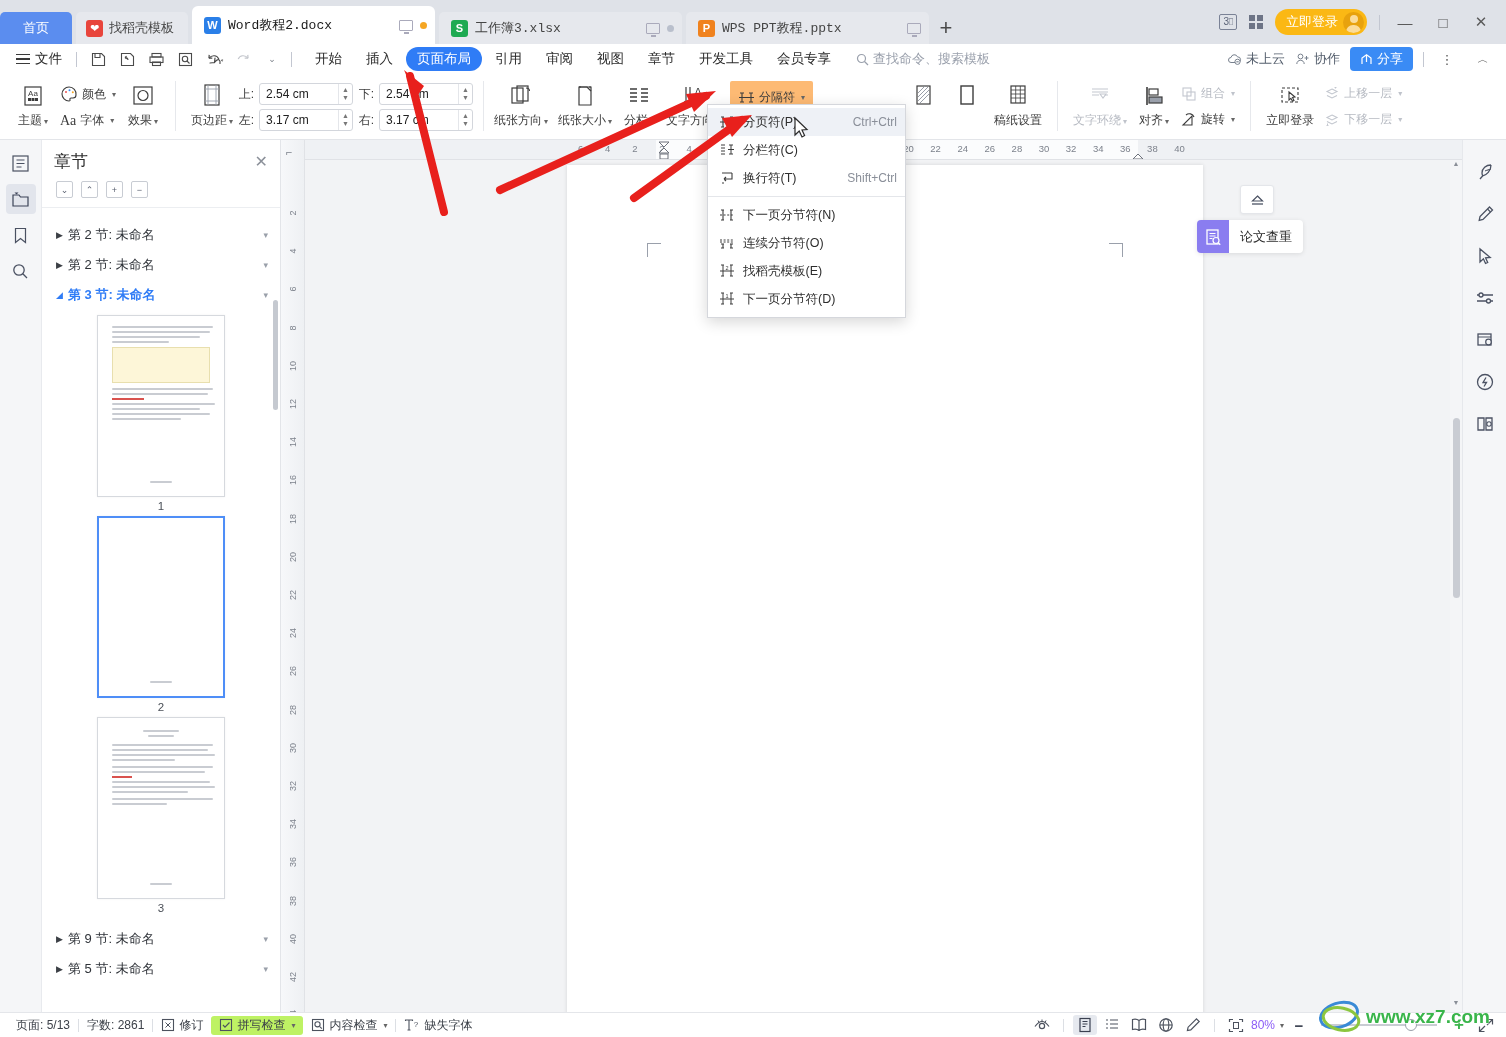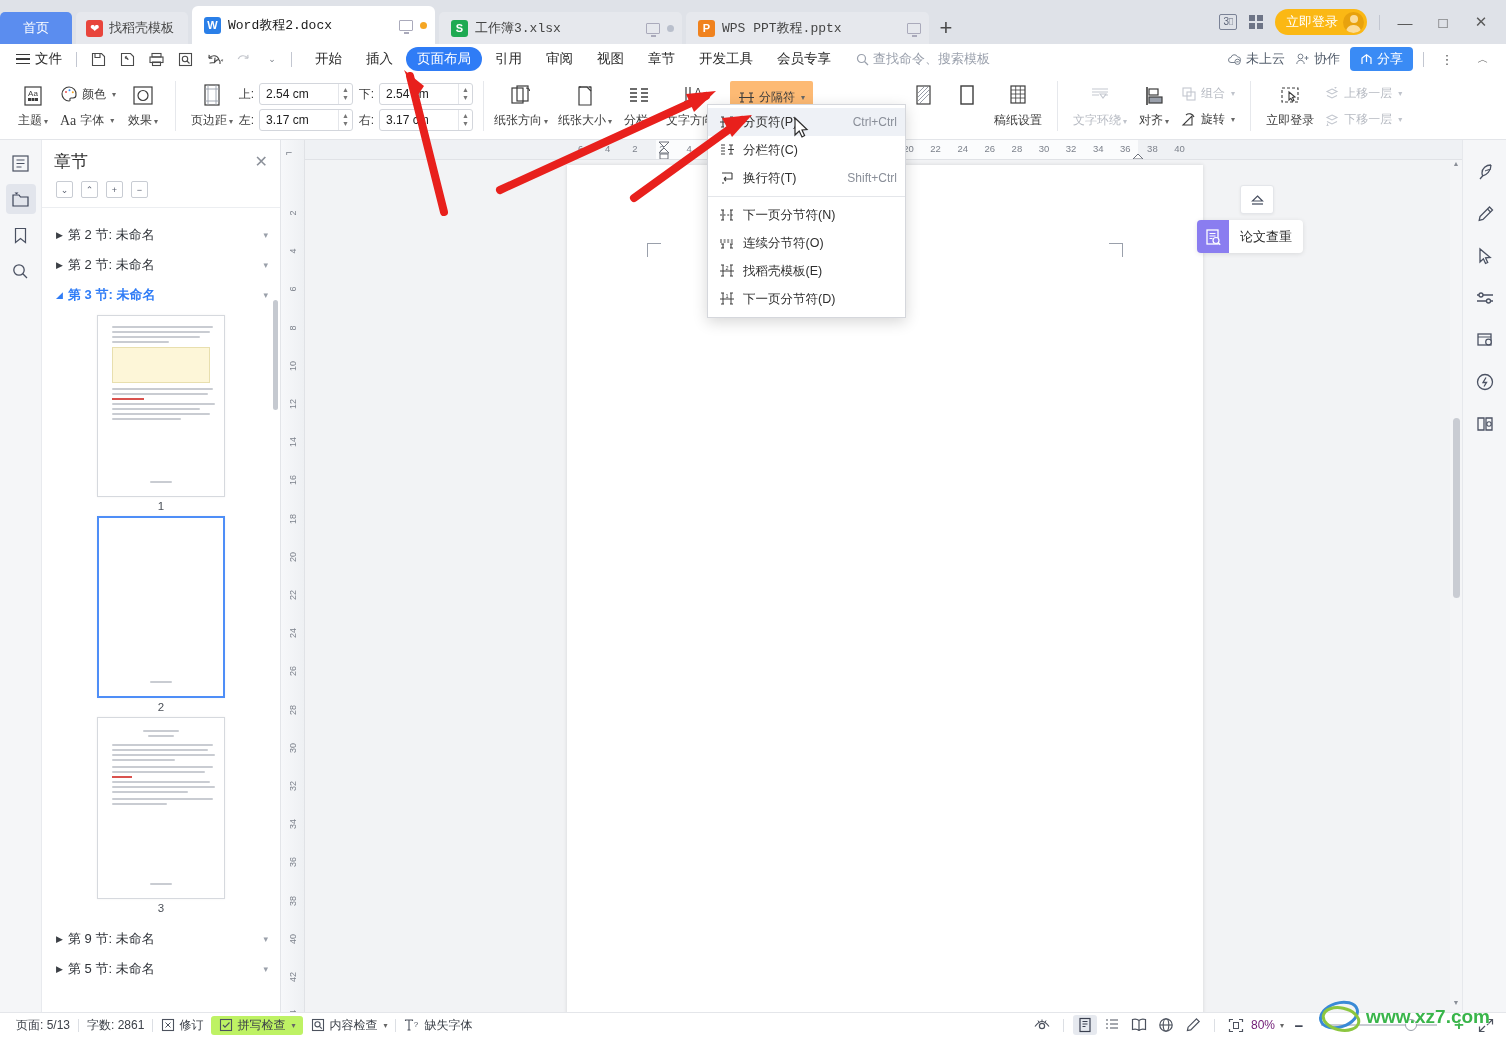--- a/index.html
+++ b/index.html
@@ -262,21 +262,21 @@
     height:19px; border-radius:3px;}
   .sb-item.hl { background:#bef264; }
   .sb-sep { width:1px; height:13px; background:#dcdfe4; }
   .sb-right { margin-left:auto; display:flex; align-items:center; gap: 3px; }
   .vmode { width:24px; height:20px; display:flex; align-items:center; justify-content:center;
     cursor:pointer; border-radius:3px;}
   .vmode.sel { background:#e6e9ef; }
   .zslider { width: 116px; height:2px; background:#c9ccd3; position:relative; margin:0 7px;}
   .zknob { position:absolute; left: 84px; top:-5px; width:12px; height:12px;
     border-radius:50%; background:#fff; border:1.4px solid #9aa0aa; cursor:pointer;}
-  .zpct { color:#701a75; font-size:12px; }
+  .zpct { color:#8b5cf6; font-size:12px; }
 
   
   .anno { position:absolute; top:0; left:0; width:1506px; height:1037px;
     pointer-events:none; z-index: 90; }
 
   
   .wm { position:absolute; right: 16px; bottom: 2px; display:flex; align-items:center;
     gap:3px; z-index: 80; pointer-events:none;}
   .wm .t { font-size:19px; color:#39b54a; font-weight:bold;
     text-shadow: 0 1px 1px rgba(255,255,255,0.8);}

